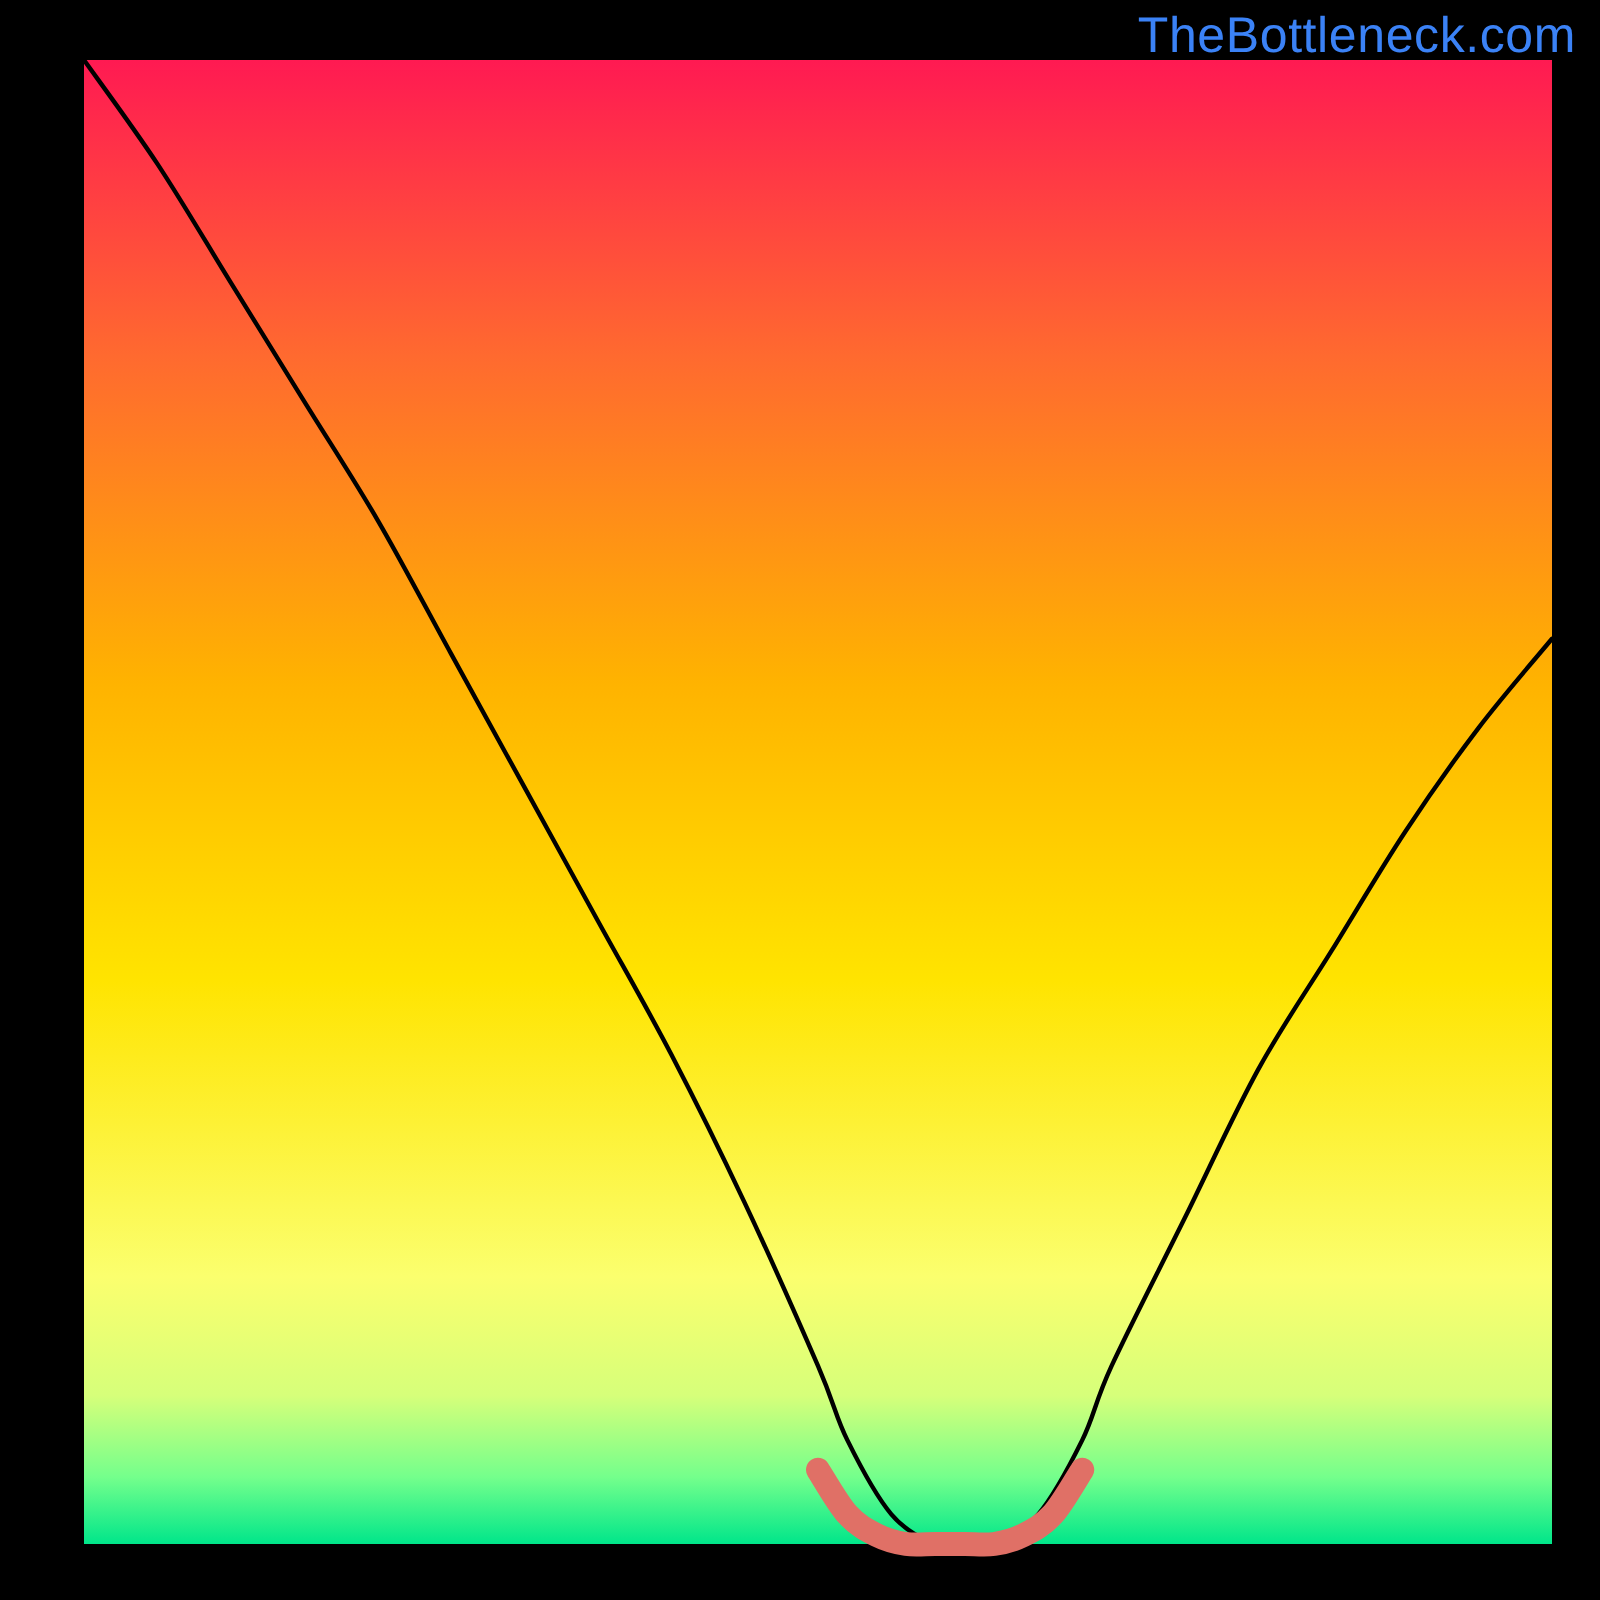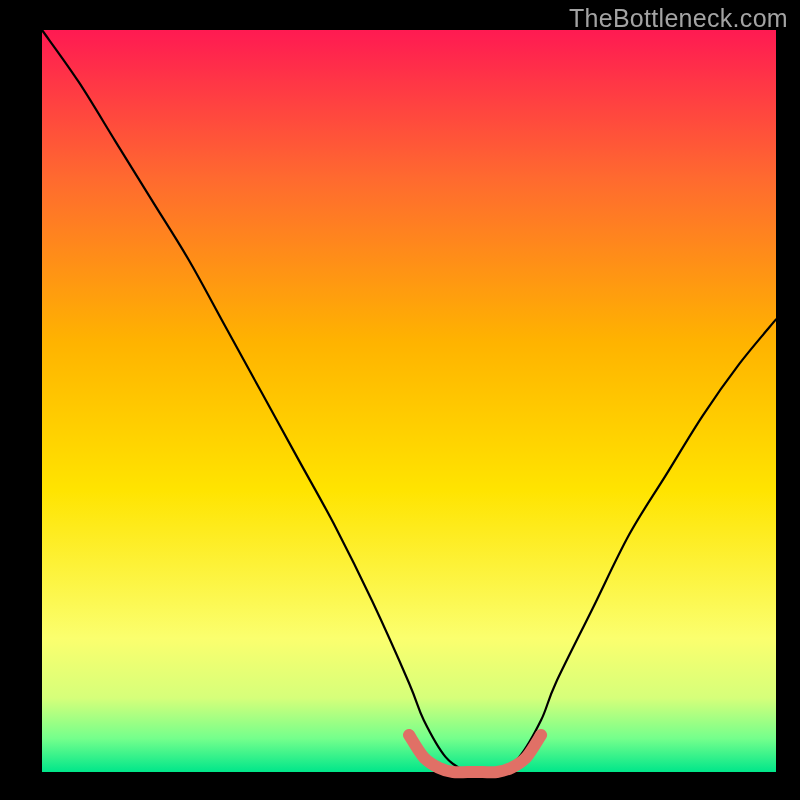--- a/index.html
+++ b/index.html
@@ -14,21 +14,21 @@
   .frame {
     position: relative;
     width: 800px;
     height: 800px;
     background: #000;
   }
   .watermark {
     position: absolute;
     top: 4px;
     right: 12px;
-    color: #a3a3a3;
+    color: #3b82f6;
     font-size: 25px;
     font-weight: 500;
     letter-spacing: 0.3px;
     z-index: 20;
     font-family: Arial, Helvetica, sans-serif;
   }
   svg.plot {
     position: absolute;
     left: 0;
     top: 0;

